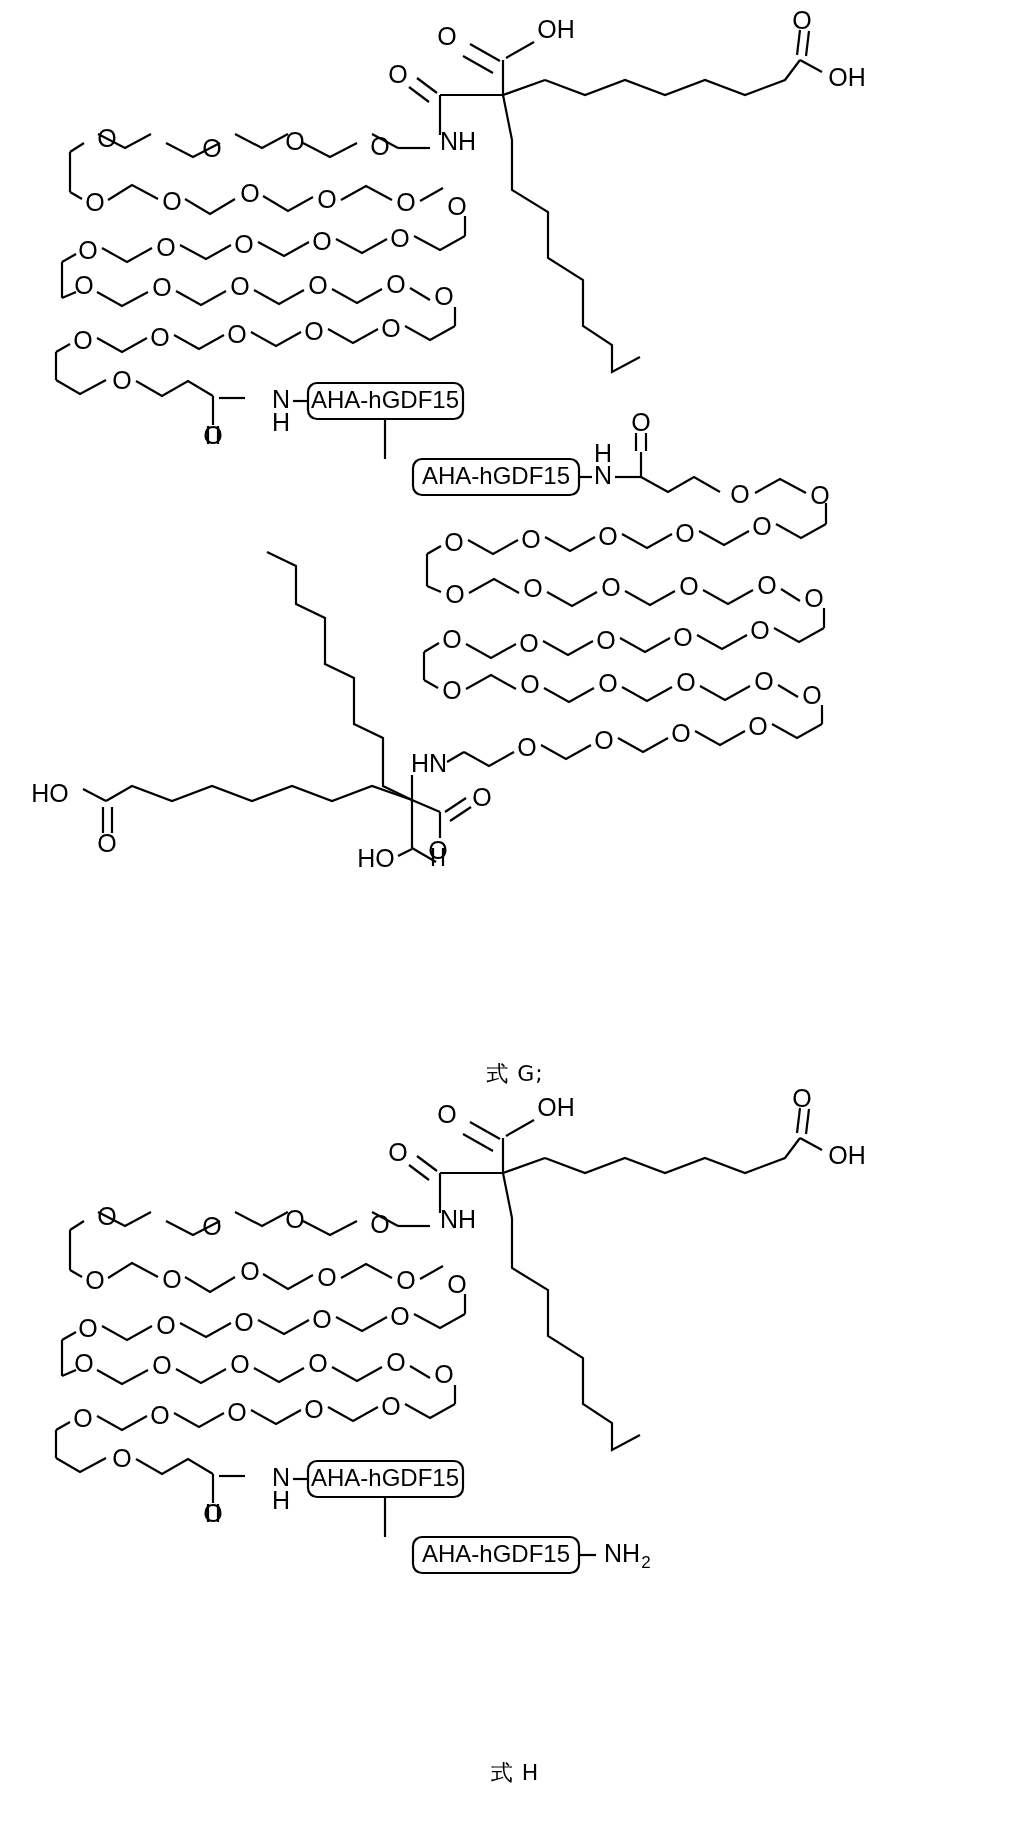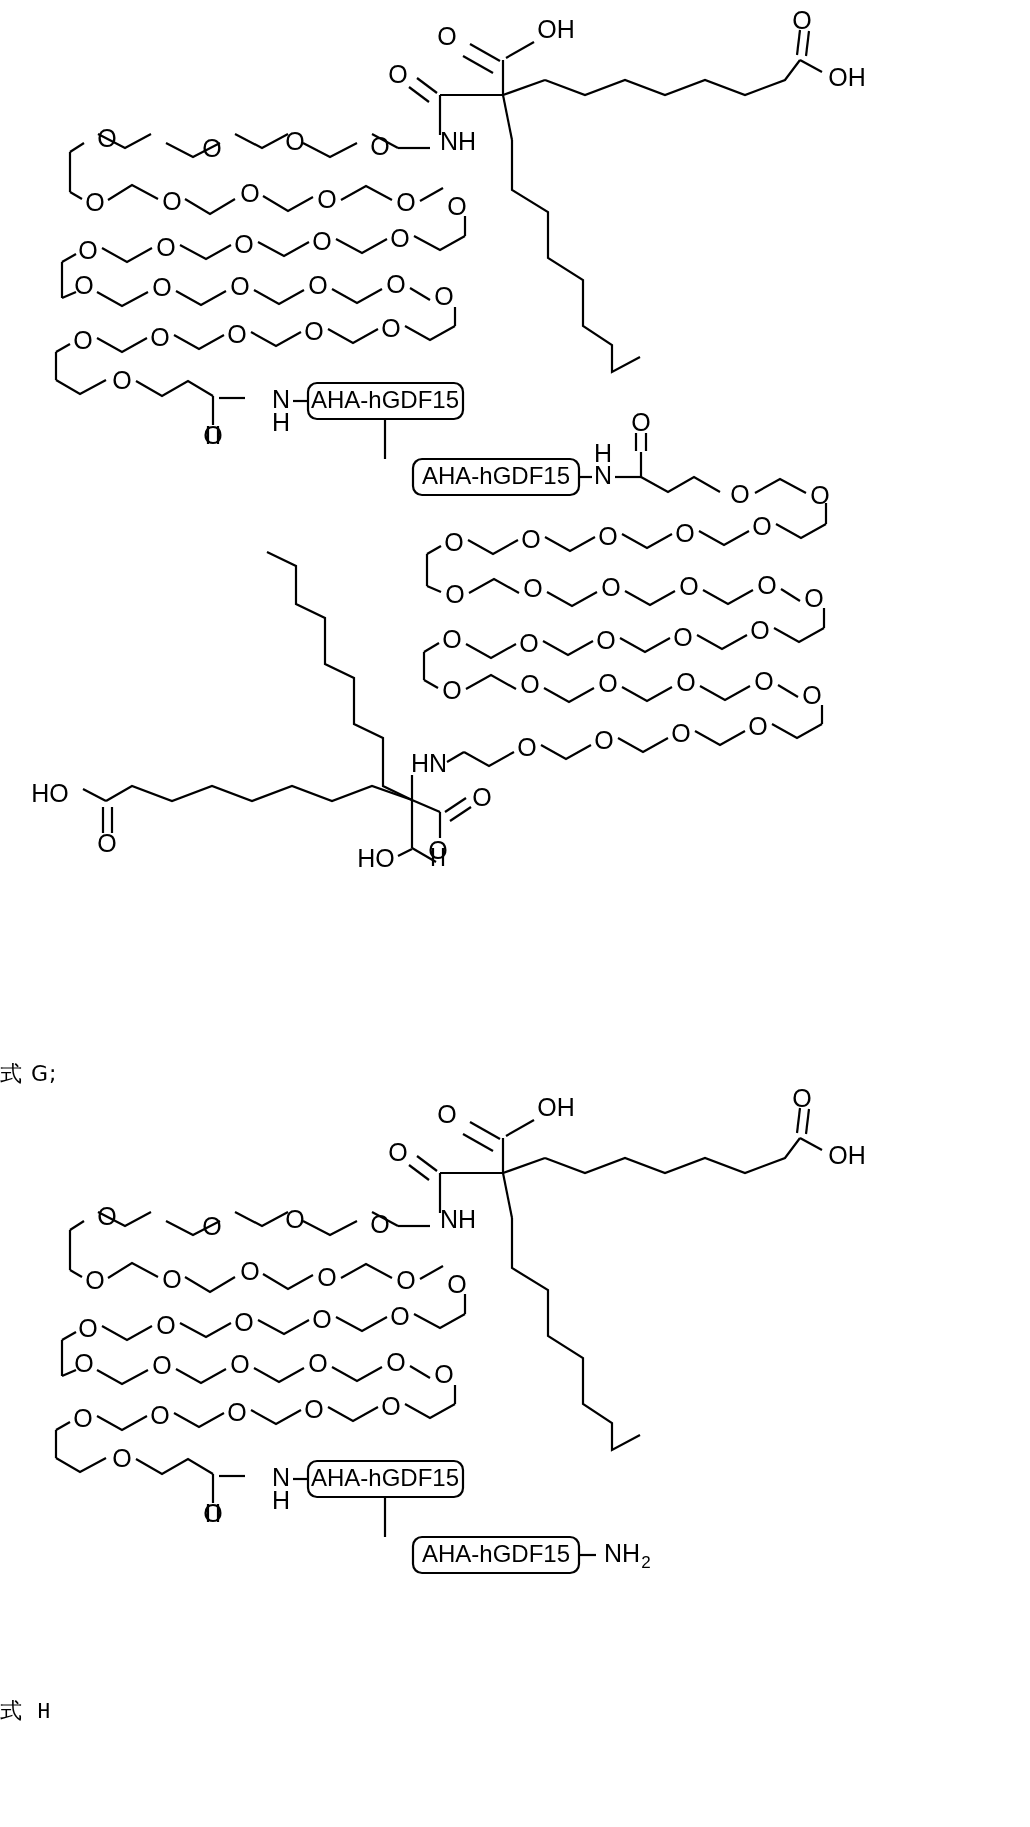--- a/index.html
+++ b/index.html
@@ -23,27 +23,28 @@
   }
   .struct-svg {
     position: absolute;
     left: 0;
     top: 0;
     display: block;
   }
   .caption {
     position: absolute;
     width: 100%;
+    text-align: center;
     font-size: 22px;
     font-family: "DejaVu Sans", sans-serif;
     letter-spacing: 1px;
     color: #000;
   }
   #caption-g { top: 1059px; }
-  #caption-h { top: 1696px; font-family: Liberation Mono, monospace; }
+  #caption-h { top: 1758px; }
 
   
   svg text {
     font-family: "Liberation Sans", sans-serif;
     font-size: 25px;
     fill: #000;
     dominant-baseline: middle;
   }
   svg text.sub {
     font-size: 17px;

